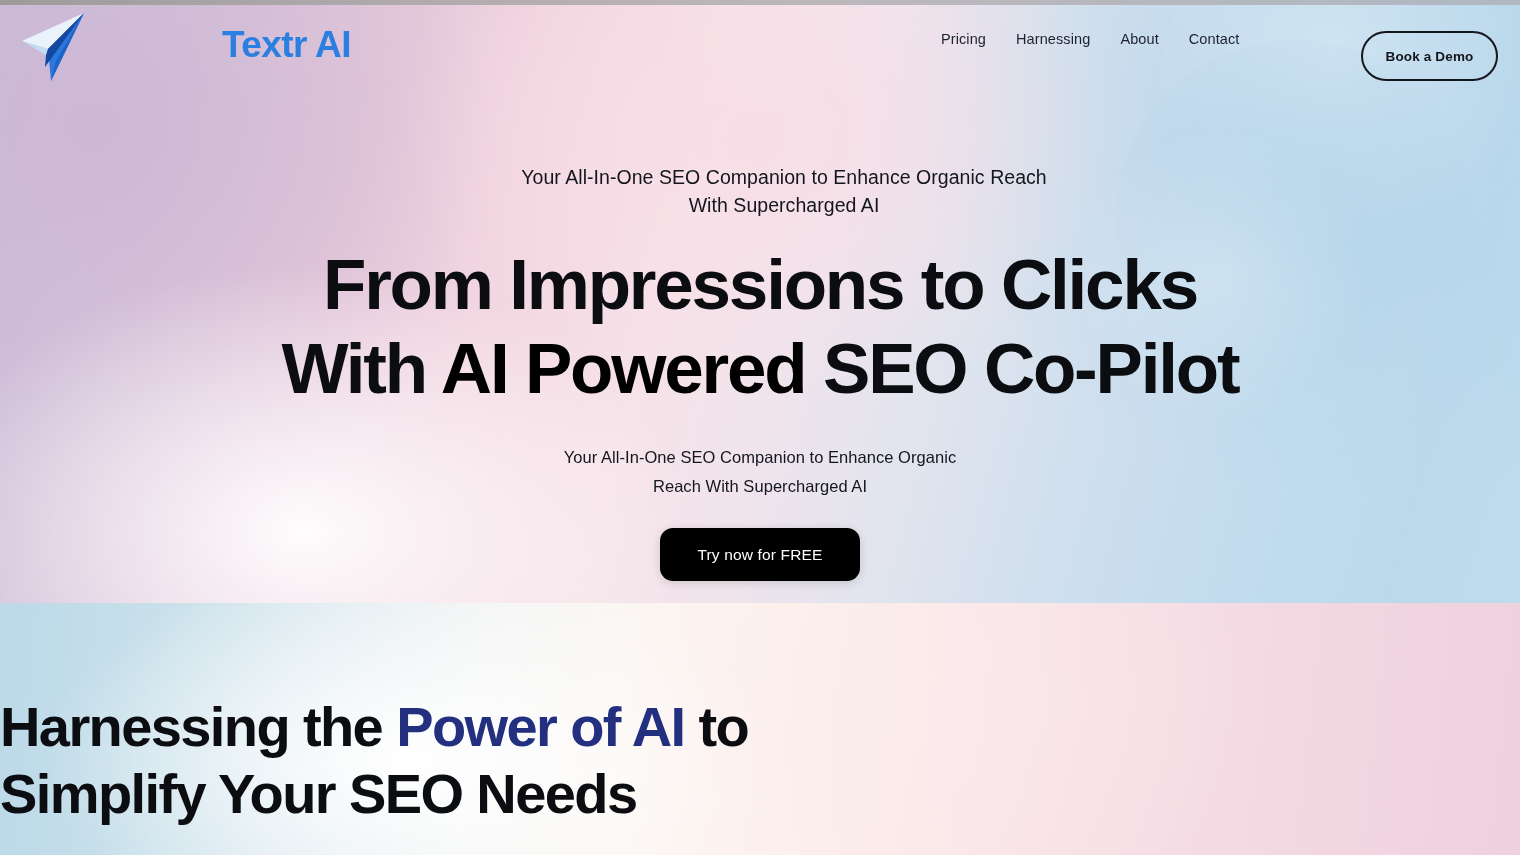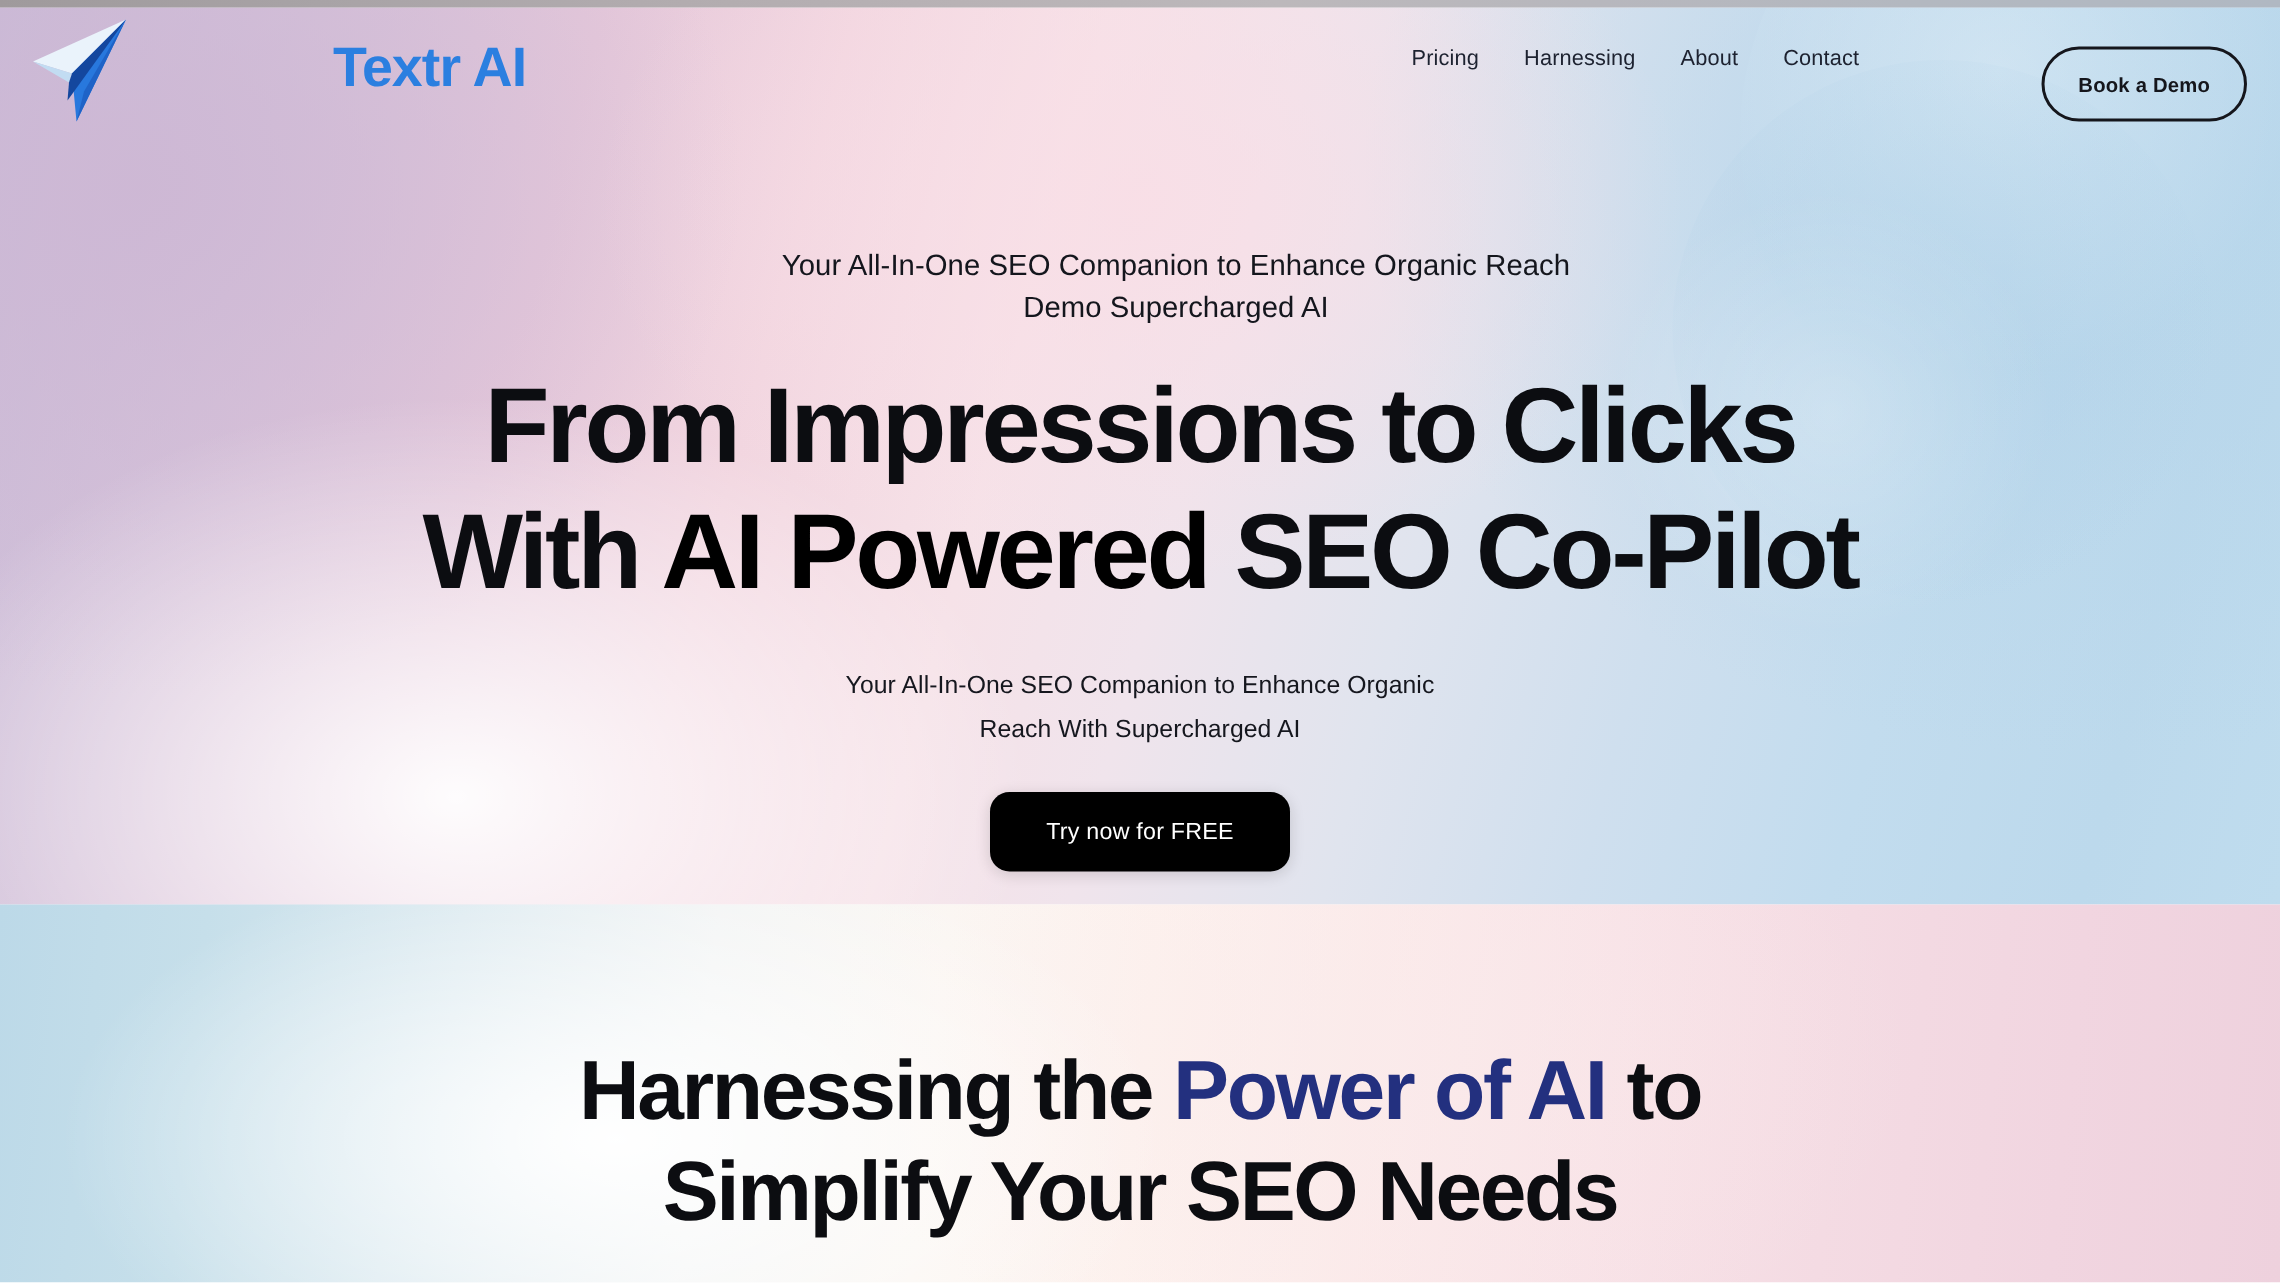--- a/index.html
+++ b/index.html
@@ -245,21 +245,21 @@
         #f4dbe3 80%,
         #f1d5e0 90%,
         #eed1dd 100%);
   }
 
   .section2-heading {
     position: absolute;
     top: 693px;
     left: 0;
     width: 1520px;
-    text-align: center;
+    text-align: left;
     font-size: 56px;
     line-height: 67px;
     font-weight: 700;
     letter-spacing: -1.6px;
     color: #0c0d11;
     z-index: 10;
   }
   .section2-heading .accent { color: #23307f; }
 </style>
 </head>
@@ -295,21 +295,21 @@
       <a class="nav-link">Contact</a>
     </div>
 
     <button class="demo-btn">Book a Demo</button>
   </nav>
 
   <div class="hero-inner">
 
     <div class="eyebrow">
       <span>Your All-In-One SEO Companion to Enhance Organic Reach</span><br>
-      <span>Demo Supercharged AI</span>
+      <span>With Supercharged AI</span>
     </div>
 
     <h1 class="headline">
       <span>From Impressions to Clicks</span><br>
       <span>With </span><span class="accent">AI Powered</span><span> SEO Co-Pilot</span>
     </h1>
 
     <div class="subcopy">
       <span>Your All-In-One SEO Companion to Enhance Organic</span><br>
       <span>Reach With Supercharged AI</span>

